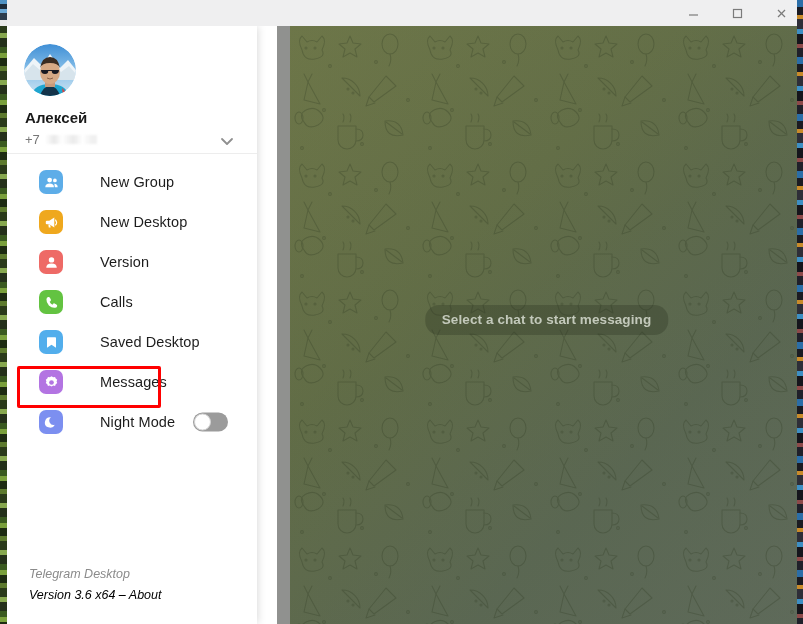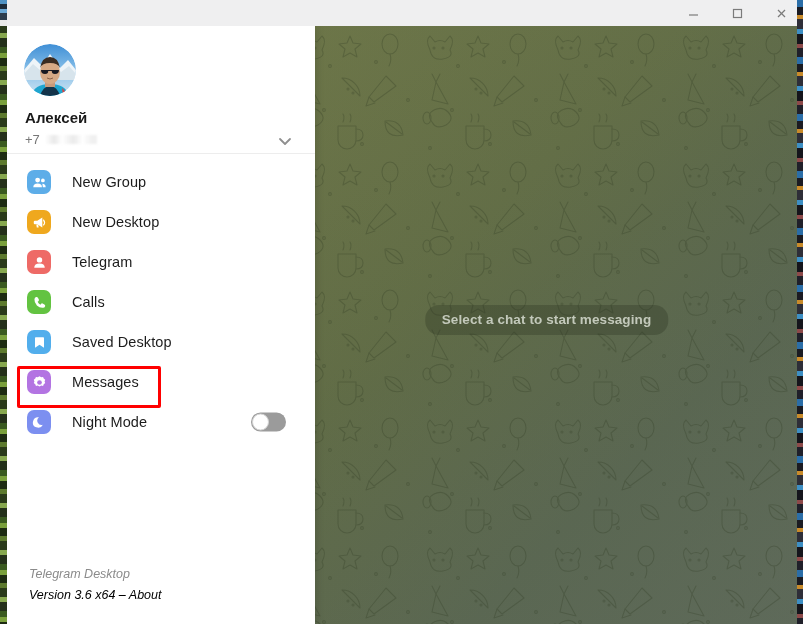--- a/index.html
+++ b/index.html
@@ -145,21 +145,21 @@
     height: 598px;
     background: rgba(20,22,18,0.47);
     z-index: 8;
   }
 
   
   .side-menu {
     position: absolute;
     left: 7px;
     top: 0;
-    width: 308px;
+    width: 250px;
     height: 598px;
     background: #ffffff;
     z-index: 10;
     box-shadow: 0 0 9px rgba(0,0,0,0.18);
   }
 
   .profile {
     position: relative;
     height: 127px;
     border-bottom: 1px solid #ededed;
@@ -222,22 +222,23 @@
 
   .menu-list {
     position: relative;
     padding-top: 8px;
   }
   .menu-item {
     position: relative;
     height: 40px;
     display: flex;
     align-items: center;
-    padding-left: 20px;
+    padding-left: 32px;
     cursor: default;
+    gap: 16px;
   }
   .menu-icon {
     width: 24px;
     height: 24px;
     border-radius: 7px;
     display: flex;
     align-items: center;
     justify-content: center;
     flex: none;
   }
@@ -458,21 +459,21 @@
           <span class="menu-label">New Desktop</span>
         </div>
 
         <div class="menu-item">
           <span class="menu-icon" style="background:#EE6A66">
             <svg width="15" height="15" viewBox="0 0 16 16" fill="#ffffff">
               <circle cx="8" cy="5.2" r="2.9"></circle>
               <path d="M2.4 13.6 q0 -4.6 5.6 -4.6 q5.6 0 5.6 4.6z"></path>
             </svg>
           </span>
-          <span class="menu-label">Telegram</span>
+          <span class="menu-label">Version</span>
         </div>
 
         <div class="menu-item">
           <span class="menu-icon" style="background:#63C341">
             <svg width="15" height="15" viewBox="0 0 16 16" fill="#ffffff">
               <path d="M4.4 2.2 q1.2 -0.4 1.9 0.8 l1 1.9 q0.5 1 -0.5 1.7 l-0.8 0.6 q0.9 2.2 3 3.2 l0.6 -0.9 q0.7 -1 1.7 -0.5 l1.9 1 q1.2 0.7 0.8 1.9 q-0.5 1.6 -2.3 1.8 q-3.6 0.3 -6.5 -2.6 q-2.9 -2.9 -2.6 -6.5 q0.2 -1.8 1.8 -2.4z"></path>
             </svg>
           </span>
           <span class="menu-label">Calls</span>
         </div>

